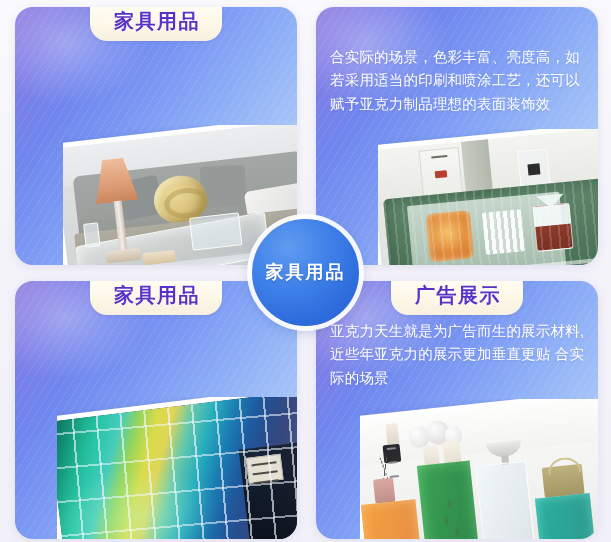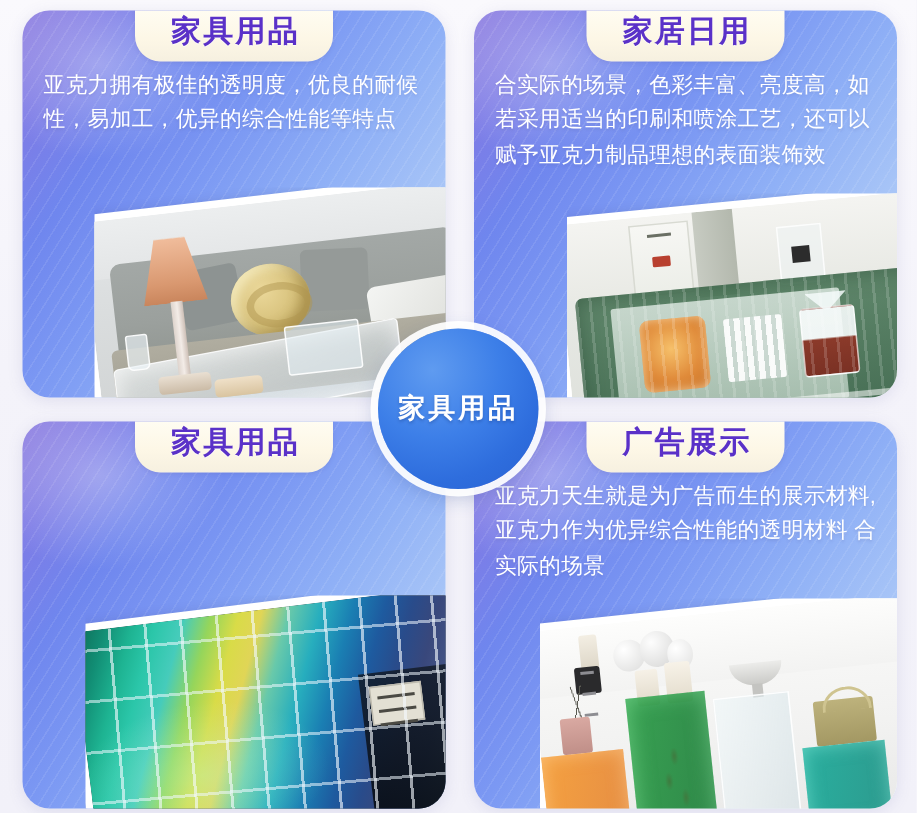--- a/index.html
+++ b/index.html
@@ -395,21 +395,20 @@
             <div class="lampstem"></div>
             <div class="lampbase"></div>
             <div class="box"></div>
             <div class="vase"></div>
             <div class="trinket"></div>
           </div>
         </div>
       </div>
     </div>
 
-    <div class="desc">亚克力拥有极佳的透明度，优良的耐候性，易加工，优异的综合性能等特点</div>
 
     <div class="title-pill">
       <div class="title-text">家具用品</div>
     </div>
   </div>
 
   <div class="card c2">
     <div class="hatch"></div>
     <div class="bloom"></div>
 
@@ -431,23 +430,20 @@
               <div class="slats"></div>
             </div>
 
           </div>
         </div>
       </div>
     </div>
 
     <div class="desc">合实际的场景，色彩丰富、亮度高，如若采用适当的印刷和喷涂工艺，还可以赋予亚克力制品理想的表面装饰效</div>
 
-    <div class="title-pill">
-      <div class="title-text">家居日用</div>
-    </div>
   </div>
 
   <div class="card c3">
     <div class="hatch"></div>
     <div class="bloom"></div>
 
     <div class="photo-wrap">
       <div class="photo">
         <div class="photo-inner">
           <div class="ph3">
@@ -492,21 +488,21 @@
             <div class="bag"></div>
             <div class="ped-green"></div>
             <div class="plant"></div>
             <div class="ped-orange"></div>
             <div class="ped-teal"></div>
           </div>
         </div>
       </div>
     </div>
 
-    <div class="desc">亚克力天生就是为广告而生的展示材料,亚克力作为优异综合性能的透明材料 合实际的场景</div>
+    <div class="desc">亚克力天生就是为广告而生的展示材料,近些年亚克力的展示更加垂直更贴 合实际的场景</div>
 
     <div class="title-pill">
       <div class="title-text">广告展示</div>
     </div>
   </div>
 
   <div id="center-badge">
     <div class="line">家具用品</div>
   </div>
 

